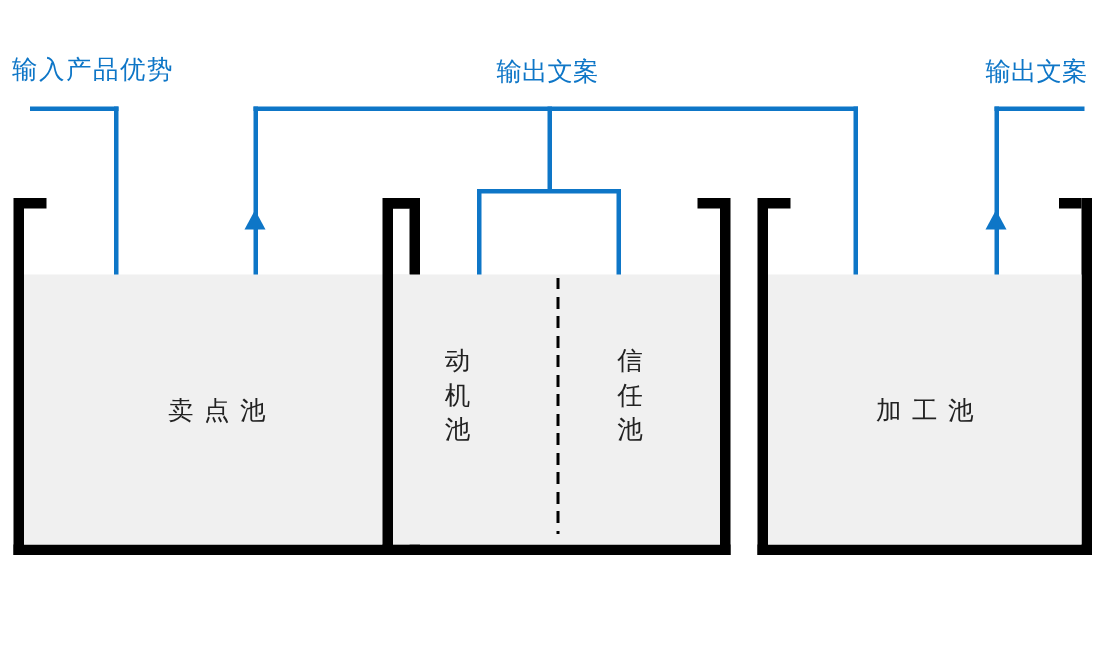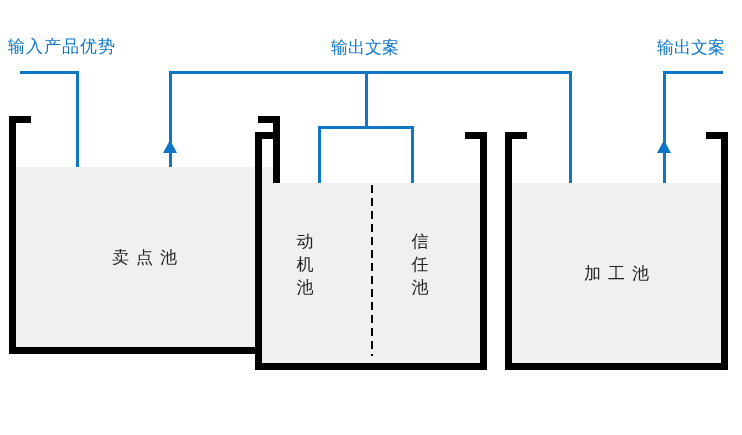--- a/index.html
+++ b/index.html
@@ -46,21 +46,21 @@
   .ah-split-r{left:406px;top:202px;}
   .ah-out    {left:657px;top:140px;}
   
   .pool{
     position:absolute;
     border-left:7px solid var(--pool_border,#000);
     border-right:7px solid var(--pool_border,#000);
     border-bottom:7px solid var(--pool_border,#000);
     box-sizing:border-box;
   }
-  .pool1{left:9px;  top:116px;width:271px;height:238px;}
+  .pool1{left:9px;  top:132px;width:271px;height:238px;}
   .pool2{left:255px;top:132px;width:232px;height:238px;}
   .pool3{left:505px;top:132px;width:223px;height:238px;}
   .lip{position:absolute;top:0;width:15px;height:7px;background:var(--pool_border,#000);}
   .lip.l{left:0;} .lip.r{right:0;}
   .fill{position:absolute;left:0;right:0;top:51px;bottom:0;background:var(--pool_fill,#f0f0f0);}
   .pool-label{
     position:absolute;left:0;right:0;top:130px;
     text-align:center;font-size:17px;letter-spacing:7px;text-indent:7px;
     color:var(--pool_label,#222);
   }

